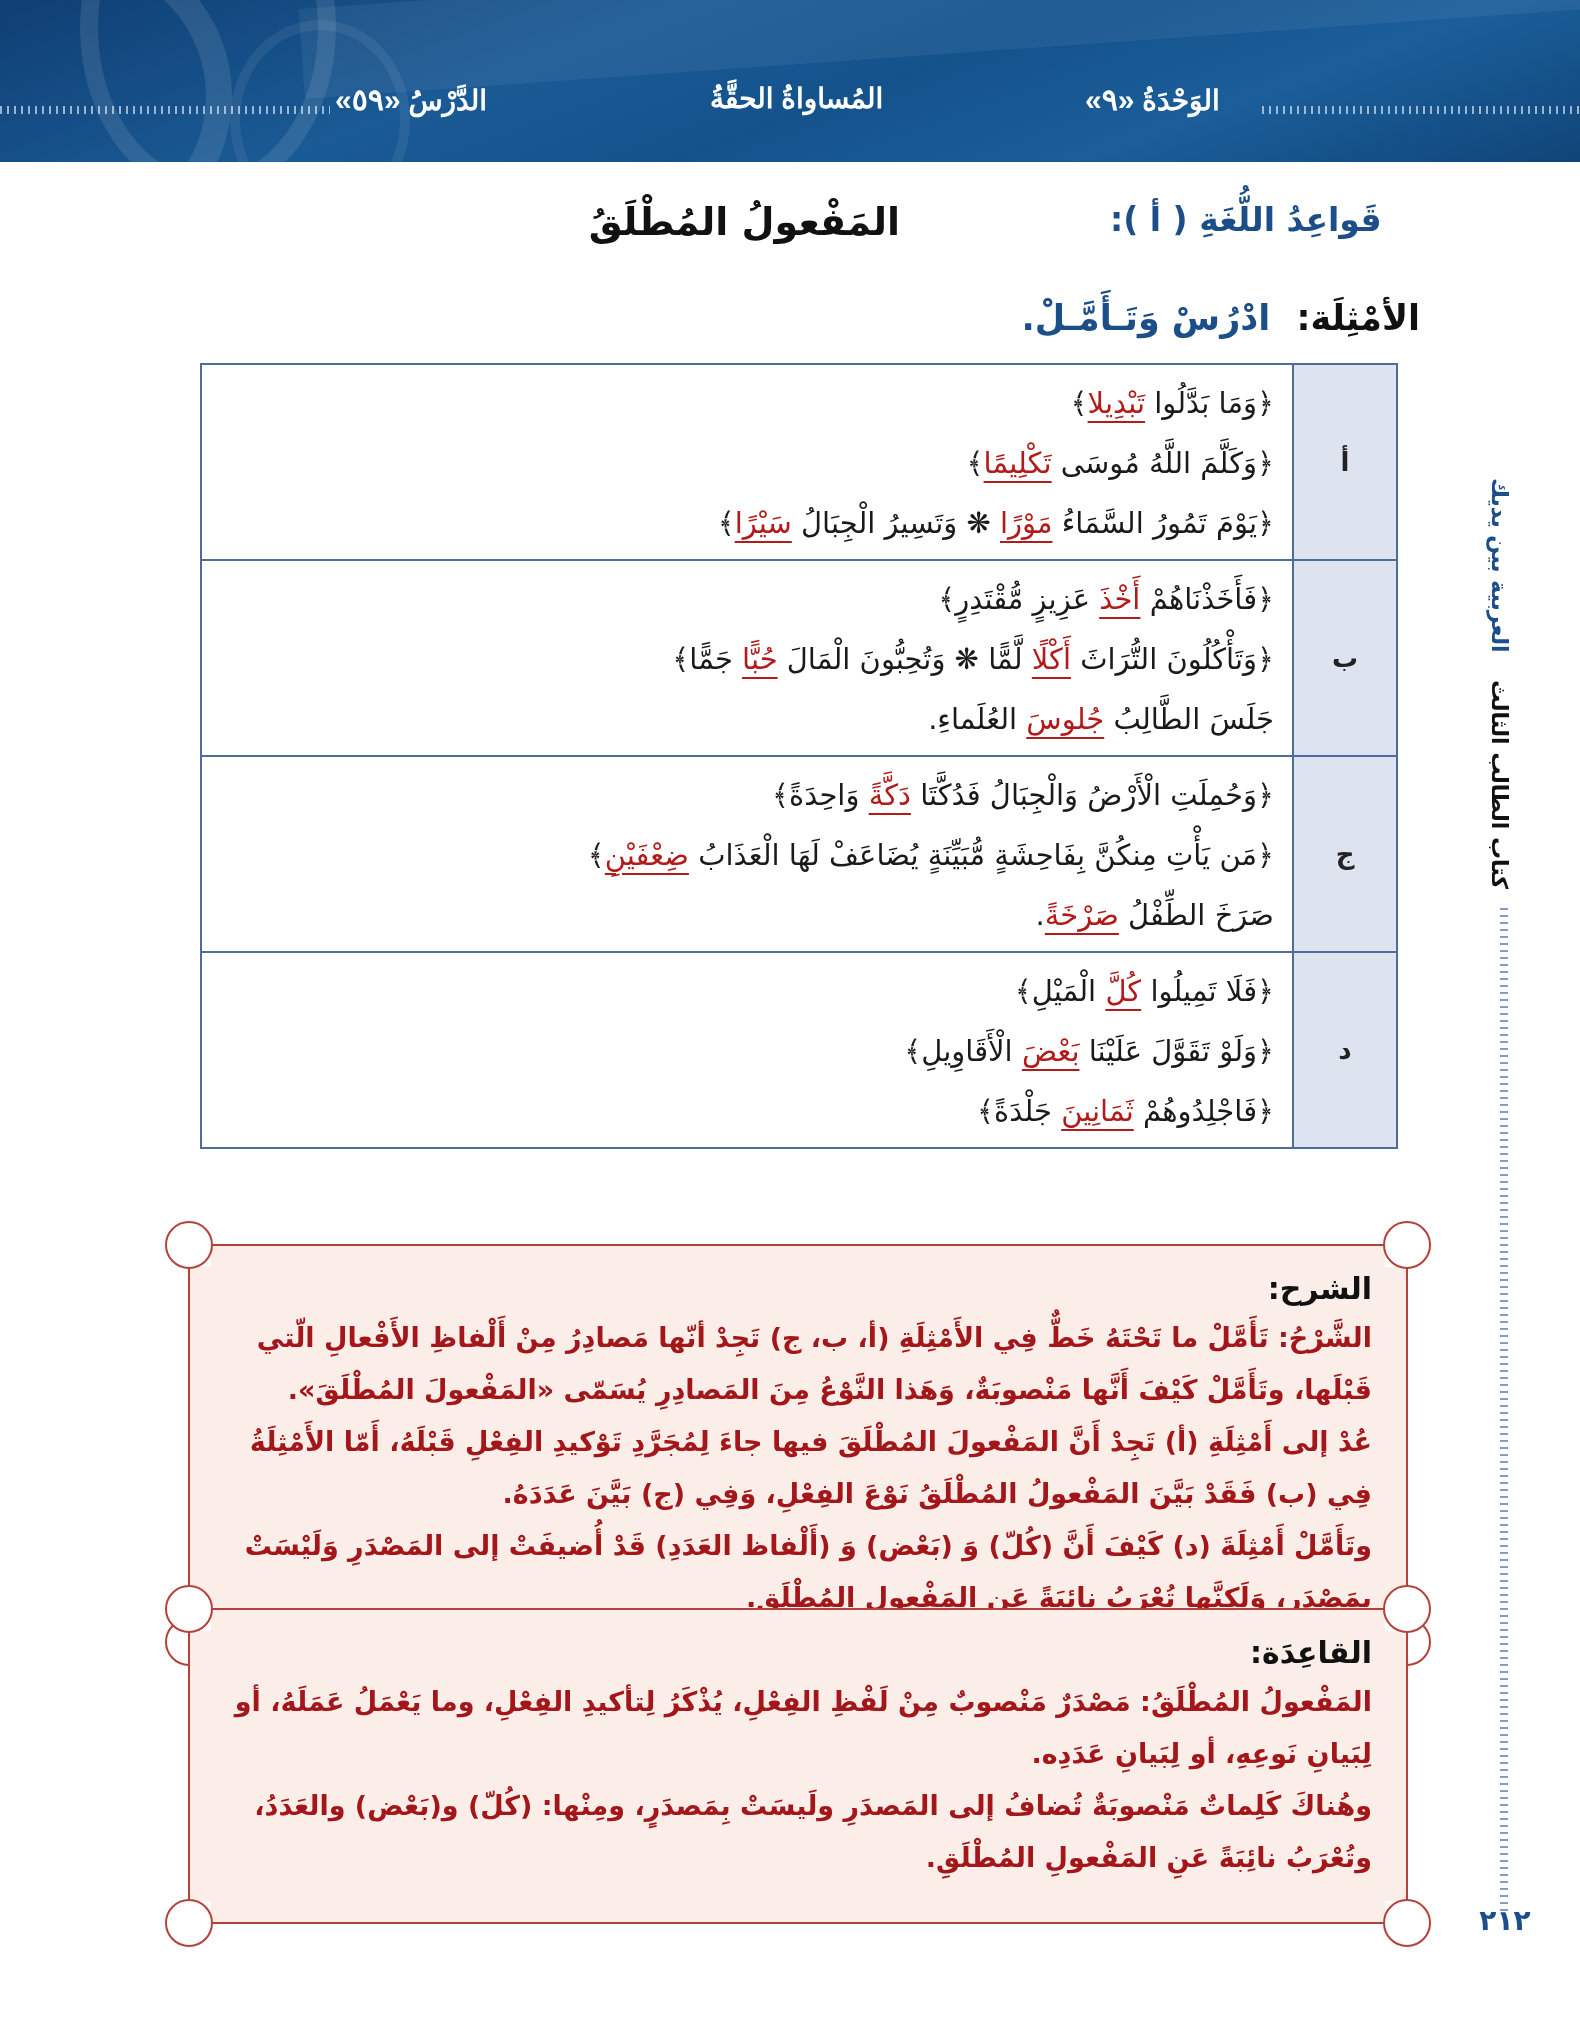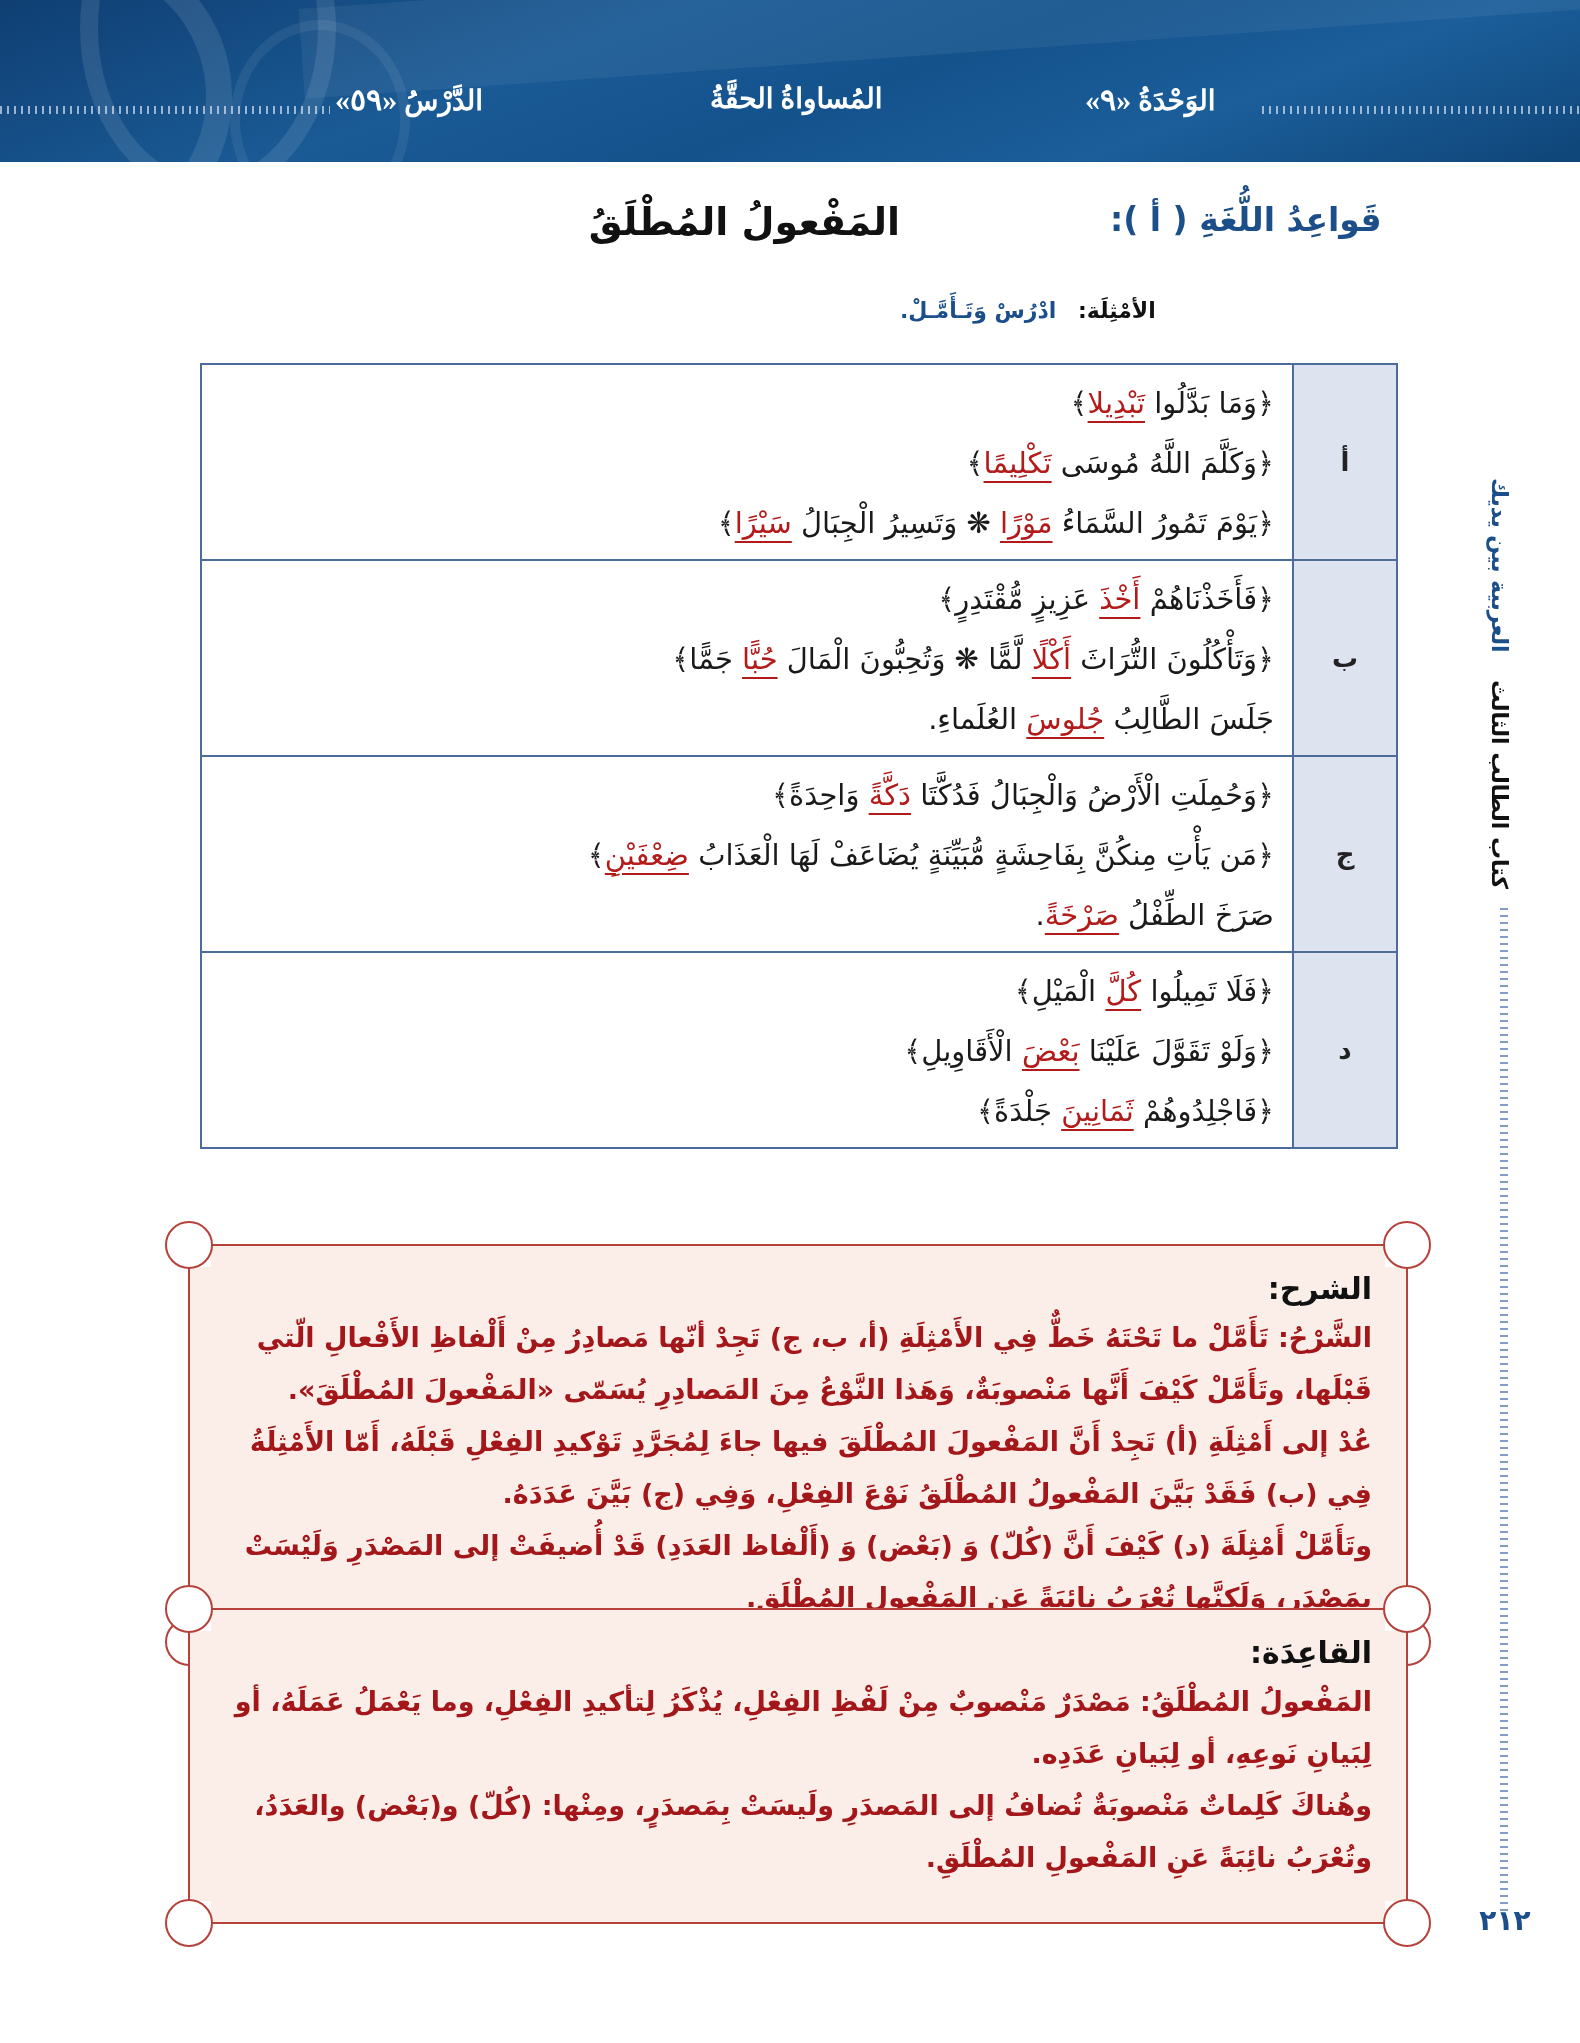--- a/index.html
+++ b/index.html
@@ -29,39 +29,39 @@
   .banner .dots {
     position: absolute; top: 106px; height: 8px;
     background-image: repeating-linear-gradient(90deg, rgba(230,240,255,0.85) 0 2px, transparent 2px 7px);
     opacity: 0.75;
   }
   .dots-left { left: 0; width: 330px; }
   .dots-right { left: 1262px; width: 318px; }
   .hdr-text {
     position: absolute; top: 82px; color: #ffffff; font-weight: bold;
     font-size: 28px; white-space: nowrap; direction: rtl;
-    font-family: Liberation Serif, serif;
+    font-family: Liberation Sans, sans-serif;
   }
   .hdr-unit { left: 1085px; }
   .hdr-title { left: 710px; }
   .hdr-lesson { left: 335px; }
   .hdr-num { font-size: 30px; }
 
   
   .rule-title {
     position: absolute; top: 200px; left: 1110px; width: 330px; text-align: left;
     color: #1c4f8a; font-weight: bold; font-size: 33px; white-space: nowrap;
   }
   .lesson-title {
     position: absolute; top: 200px; left: 620px; width: 280px; text-align: left;
     color: #111; font-weight: bold; font-size: 38px; white-space: nowrap;
   }
   .examples-line {
-    position: absolute; top: 298px; left: 900px; width: 520px; text-align: left;
-    font-size: 22px; font-weight: bold; white-space: nowrap;
+    position: absolute; top: 298px; left: 900px; width: 520px; text-align: right;
+    font-size: 35px; font-weight: bold; white-space: nowrap;
   }
   .examples-line .lbl { color: #111; }
   .examples-line .cmd { color: #1c4f8a; margin-right: 14px; }
 
   
   table.examples {
     position: absolute; left: 200px; top: 363px; width: 1198px;
     border-collapse: collapse; direction: rtl;
   }
   table.examples td {

